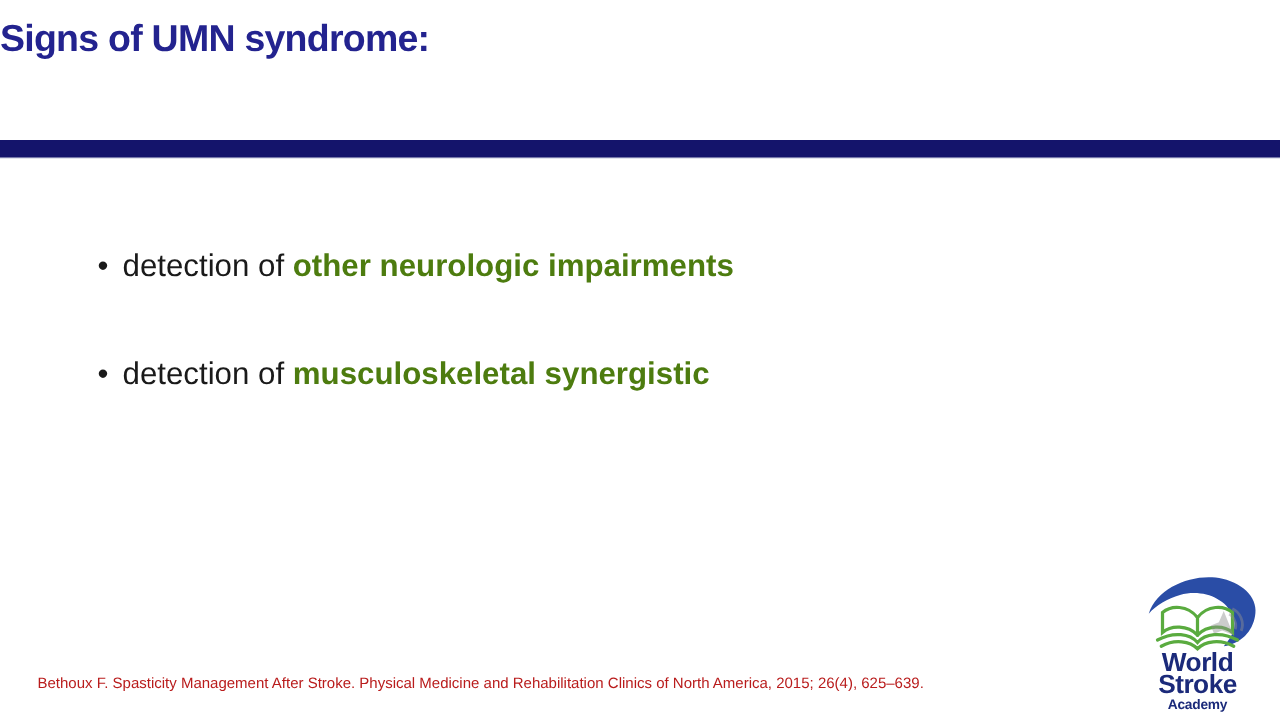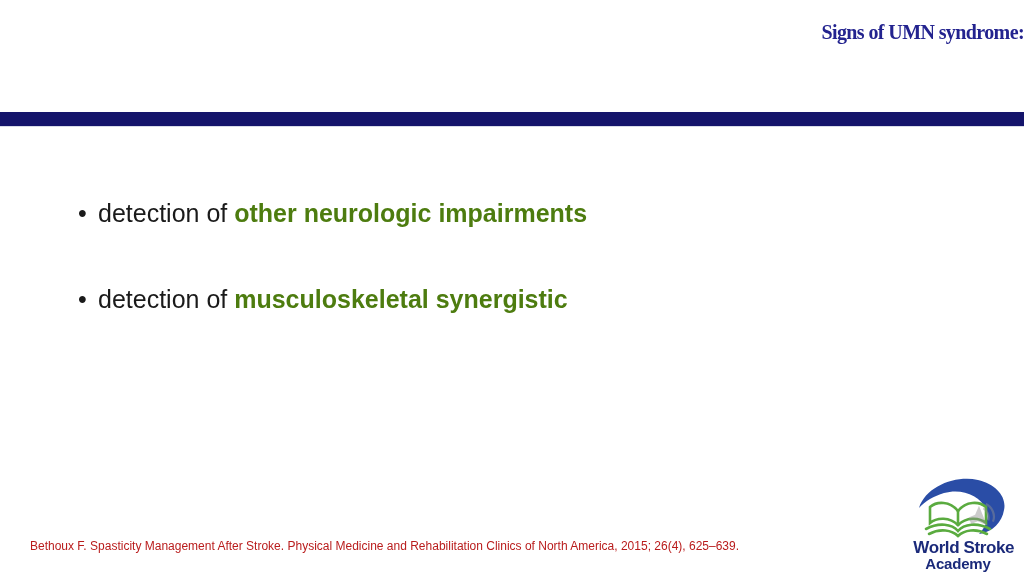--- a/index.html
+++ b/index.html
@@ -6,27 +6,26 @@
   body {
     width: 1024px; height: 576px;
     background: #ffffff;
     font-family: "Liberation Sans", sans-serif;
     position: relative;
     overflow: hidden;
   }
   .title {
     position: absolute;
     top: 13px; left: 0; right: 0;
-    text-align: right;
+    text-align: left;
     color: #23238f;
     font-weight: 600;
-    font-size: 20px;
+    font-size: 30px;
     line-height: 38px;
     letter-spacing: -0.6px;
-    font-family: Liberation Serif, serif;
   }
   .divider-bar {
     position: absolute;
     top: 112px; left: 0;
     width: 1024px; height: 14px;
     background: #14146b;
     box-shadow: 0 1px 0 #d8dce8;
   }
   .bullets {
     position: absolute;
@@ -51,30 +50,29 @@
   .logo {
     position: absolute;
     right: 10px; bottom: 4px;
     width: 112px;
     text-align: center;
   }
   .logo svg { display: block; margin: 0 auto; }
   .logo-name {
     color: #1b2a7a;
     font-weight: bold;
-    font-size: 17px;
+    font-size: 21px;
     line-height: 17px;
     letter-spacing: -0.4px;
     margin-top: -4px;
-    text-align: right;
   }
   .logo-academy {
     color: #1b2a7a;
     font-weight: bold;
-    font-size: 15px;
+    font-size: 11px;
     line-height: 16px;
     letter-spacing: -0.2px;
   }
 </style>
 </head>
 <body>
 
 <div class="slide">
 
   <div class="title">

